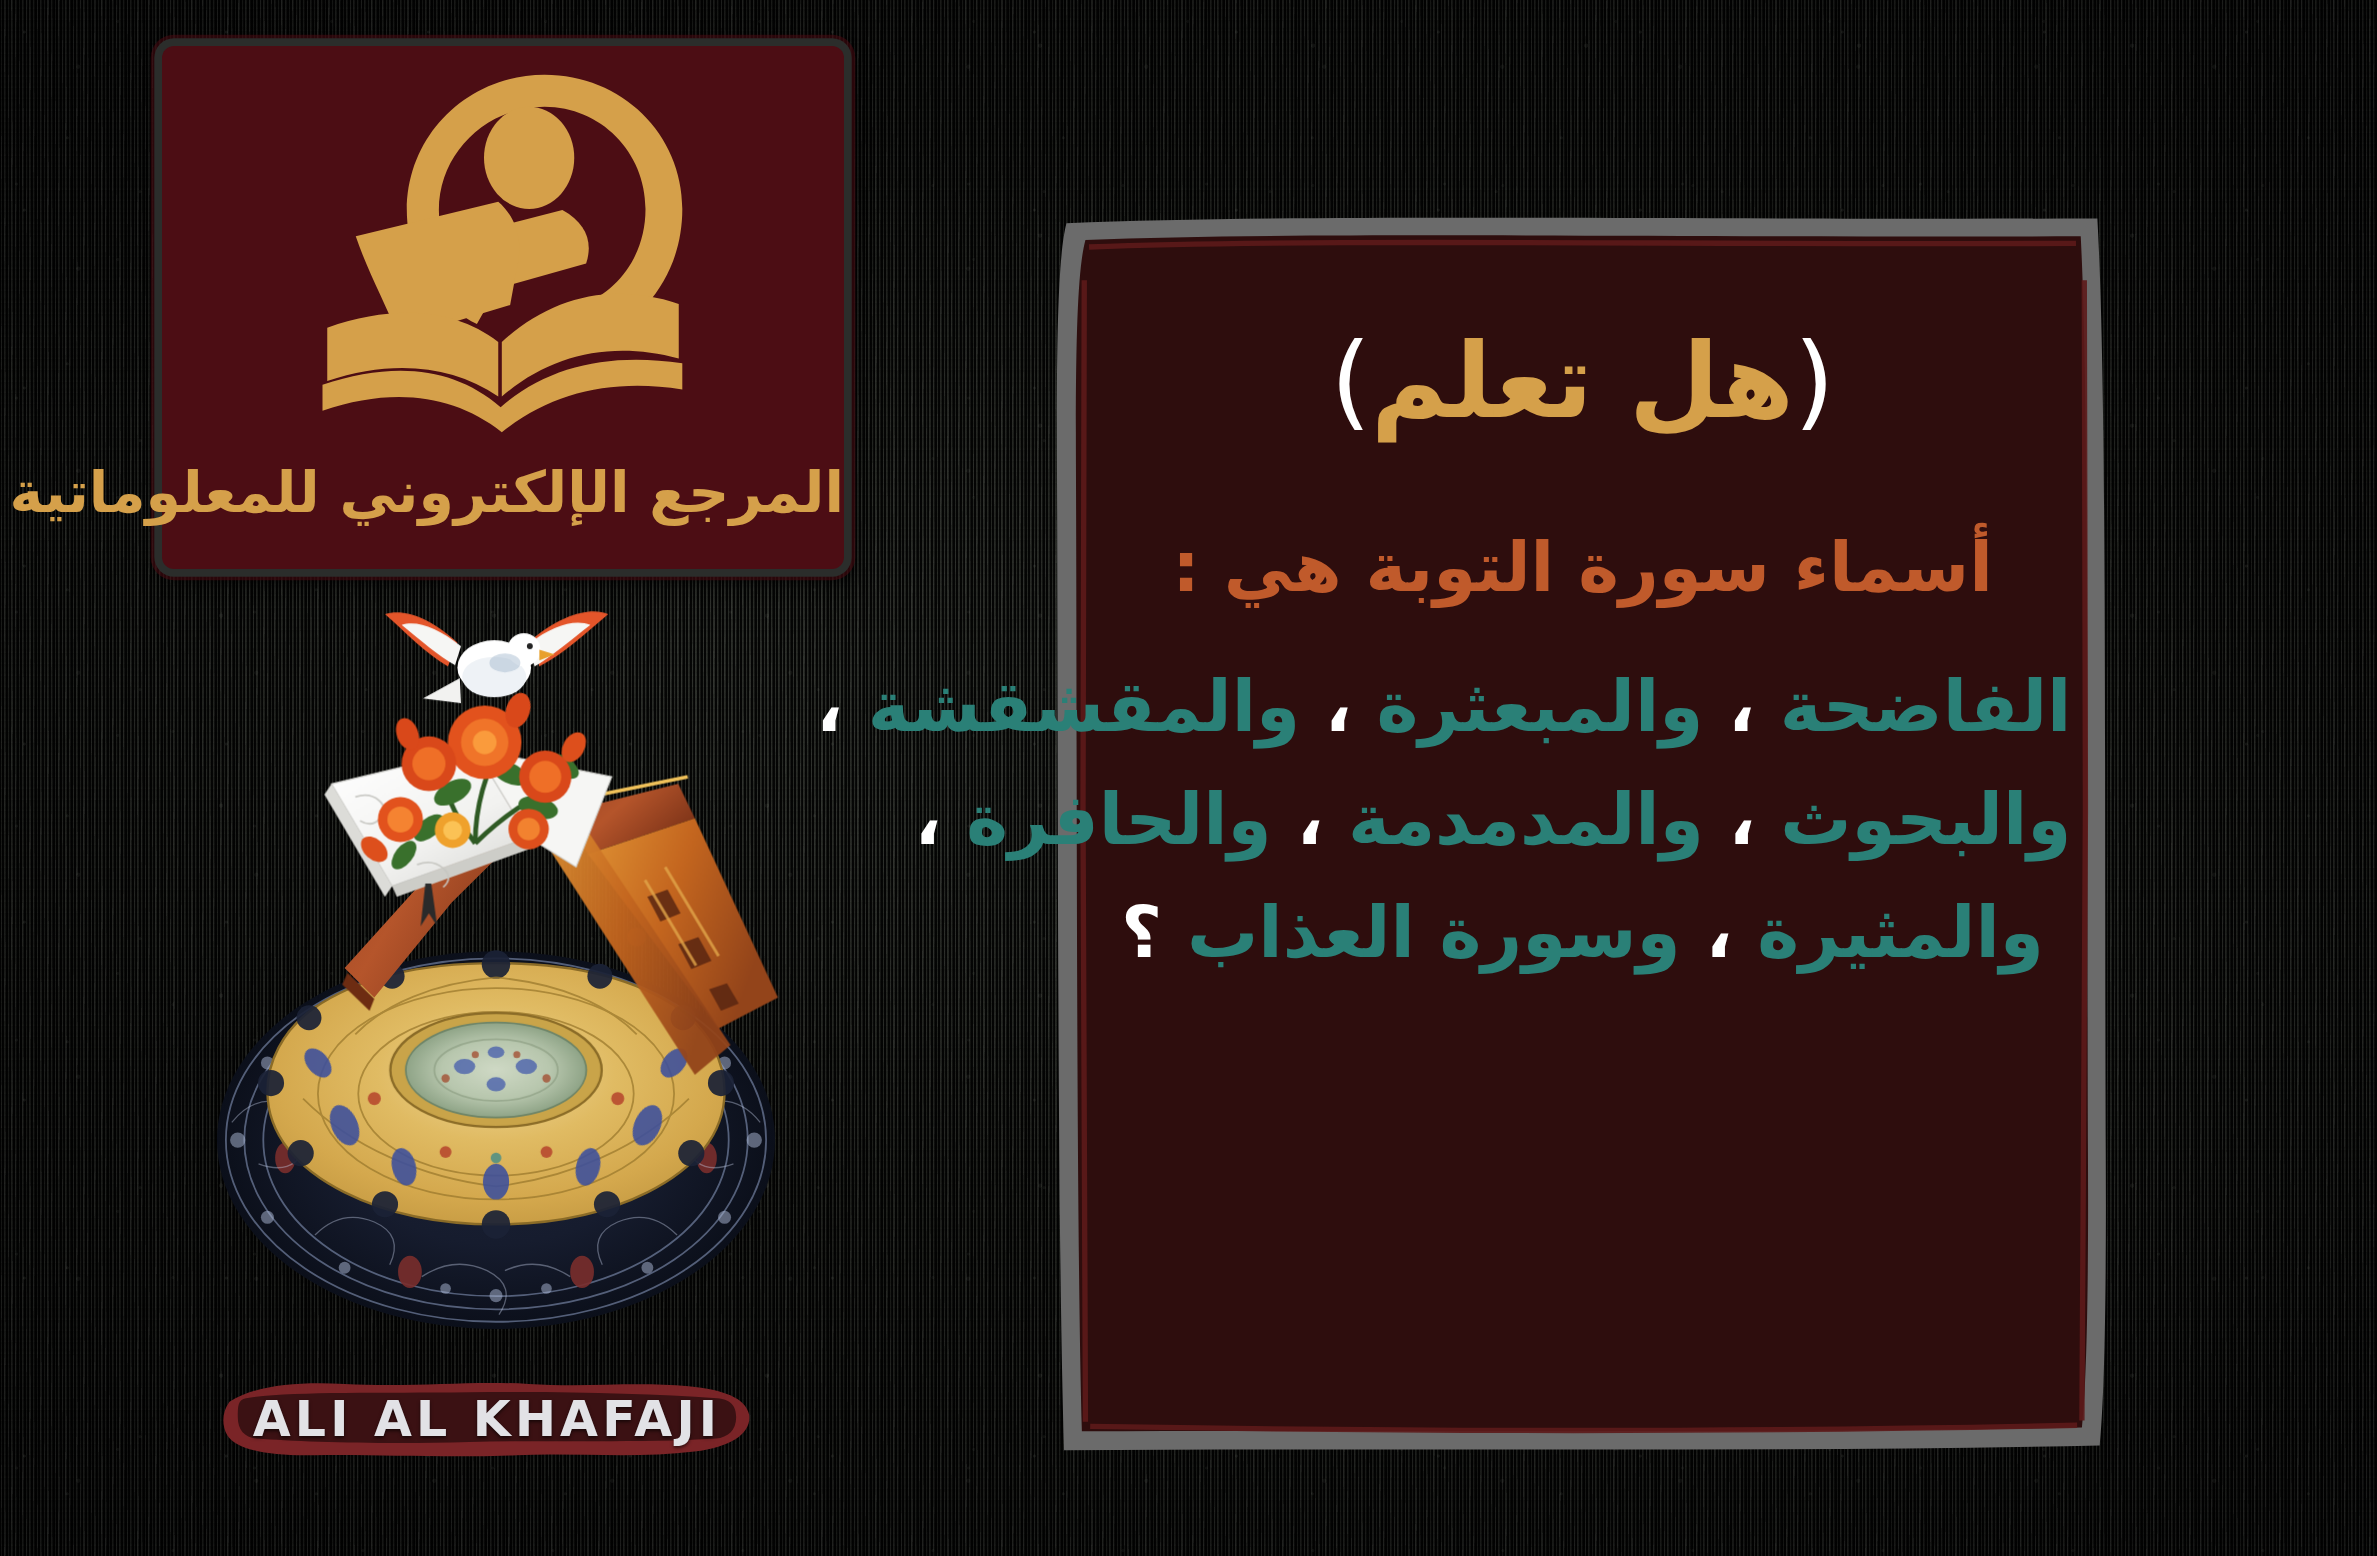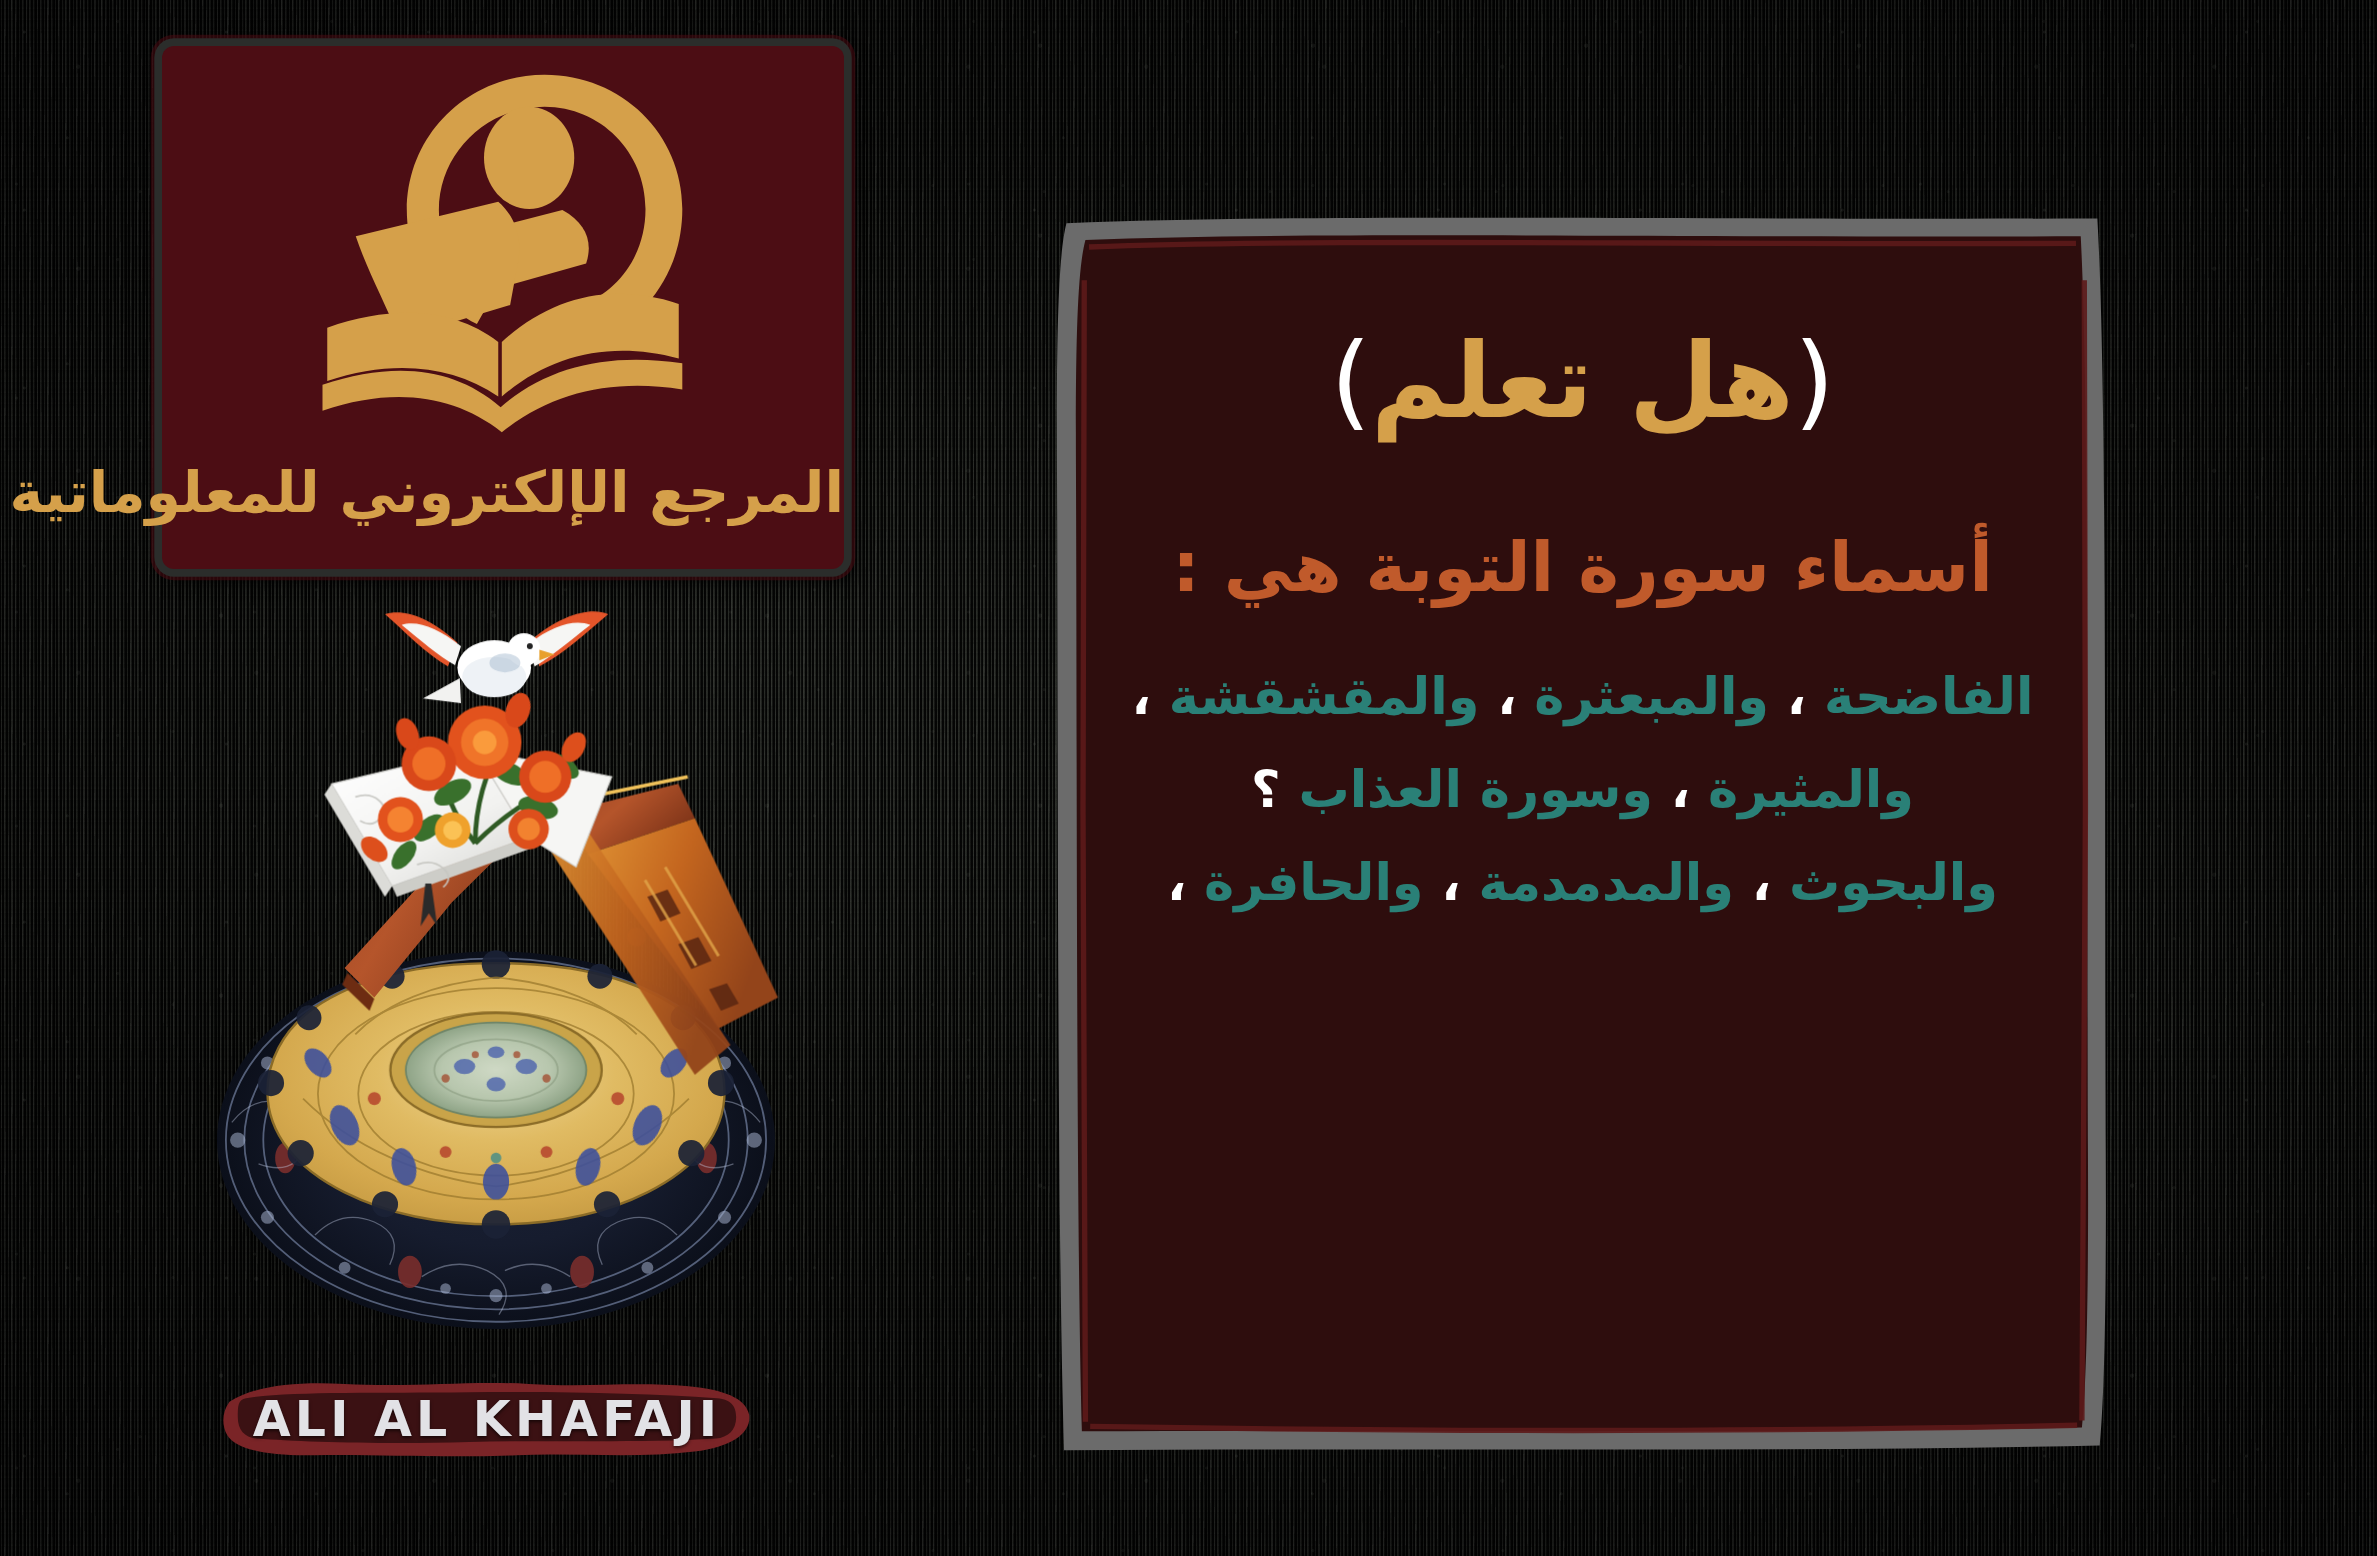--- a/index.html
+++ b/index.html
@@ -175,21 +175,21 @@
     white-space: nowrap;
     direction: rtl;
   }
 
   #panel-lines {
     margin-top: 69px;
     direction: rtl;
   }
   .panel-line {
     color: #2a8077;
-    font-size: 51px;
+    font-size: 71px;
     font-weight: bold;
     line-height: 1.0;
     margin-bottom: 42px;
     white-space: nowrap;
     direction: rtl;
   }
   .panel-line .sep  { color: #ffffff; }
   .panel-line .qmark{ color: #ffffff; }
 </style>
 </head>
@@ -541,22 +541,22 @@
 
     <div id="panel-body">
 
       <div id="panel-title"><span class="paren">(</span><span>هل تعلم</span><span class="paren">)</span></div>
 
       <div id="panel-subtitle">أسماء سورة التوبة هي :</div>
 
       <div id="panel-lines">
         <div class="panel-line"><span>الفاضحة</span> <span class="sep">،</span> <span>والمبعثرة</span> <span class="sep">،</span> <span>والمقشقشة</span> <span class="sep">،</span></div>
 
+        <div class="panel-line"><span>والبحوث</span> <span class="sep">،</span> <span>والمدمدمة</span> <span class="sep">،</span> <span>والحافرة</span> <span class="sep">،</span></div>
+
         <div class="panel-line"><span>والمثيرة</span> <span class="sep">،</span> <span>وسورة العذاب</span> <span class="qmark">؟</span></div>
-
-        <div class="panel-line"><span>والبحوث</span> <span class="sep">،</span> <span>والمدمدمة</span> <span class="sep">،</span> <span>والحافرة</span> <span class="sep">،</span></div>
       </div>
 
     </div>
   </div>
 
 </div>
 
 
 </body></html>

